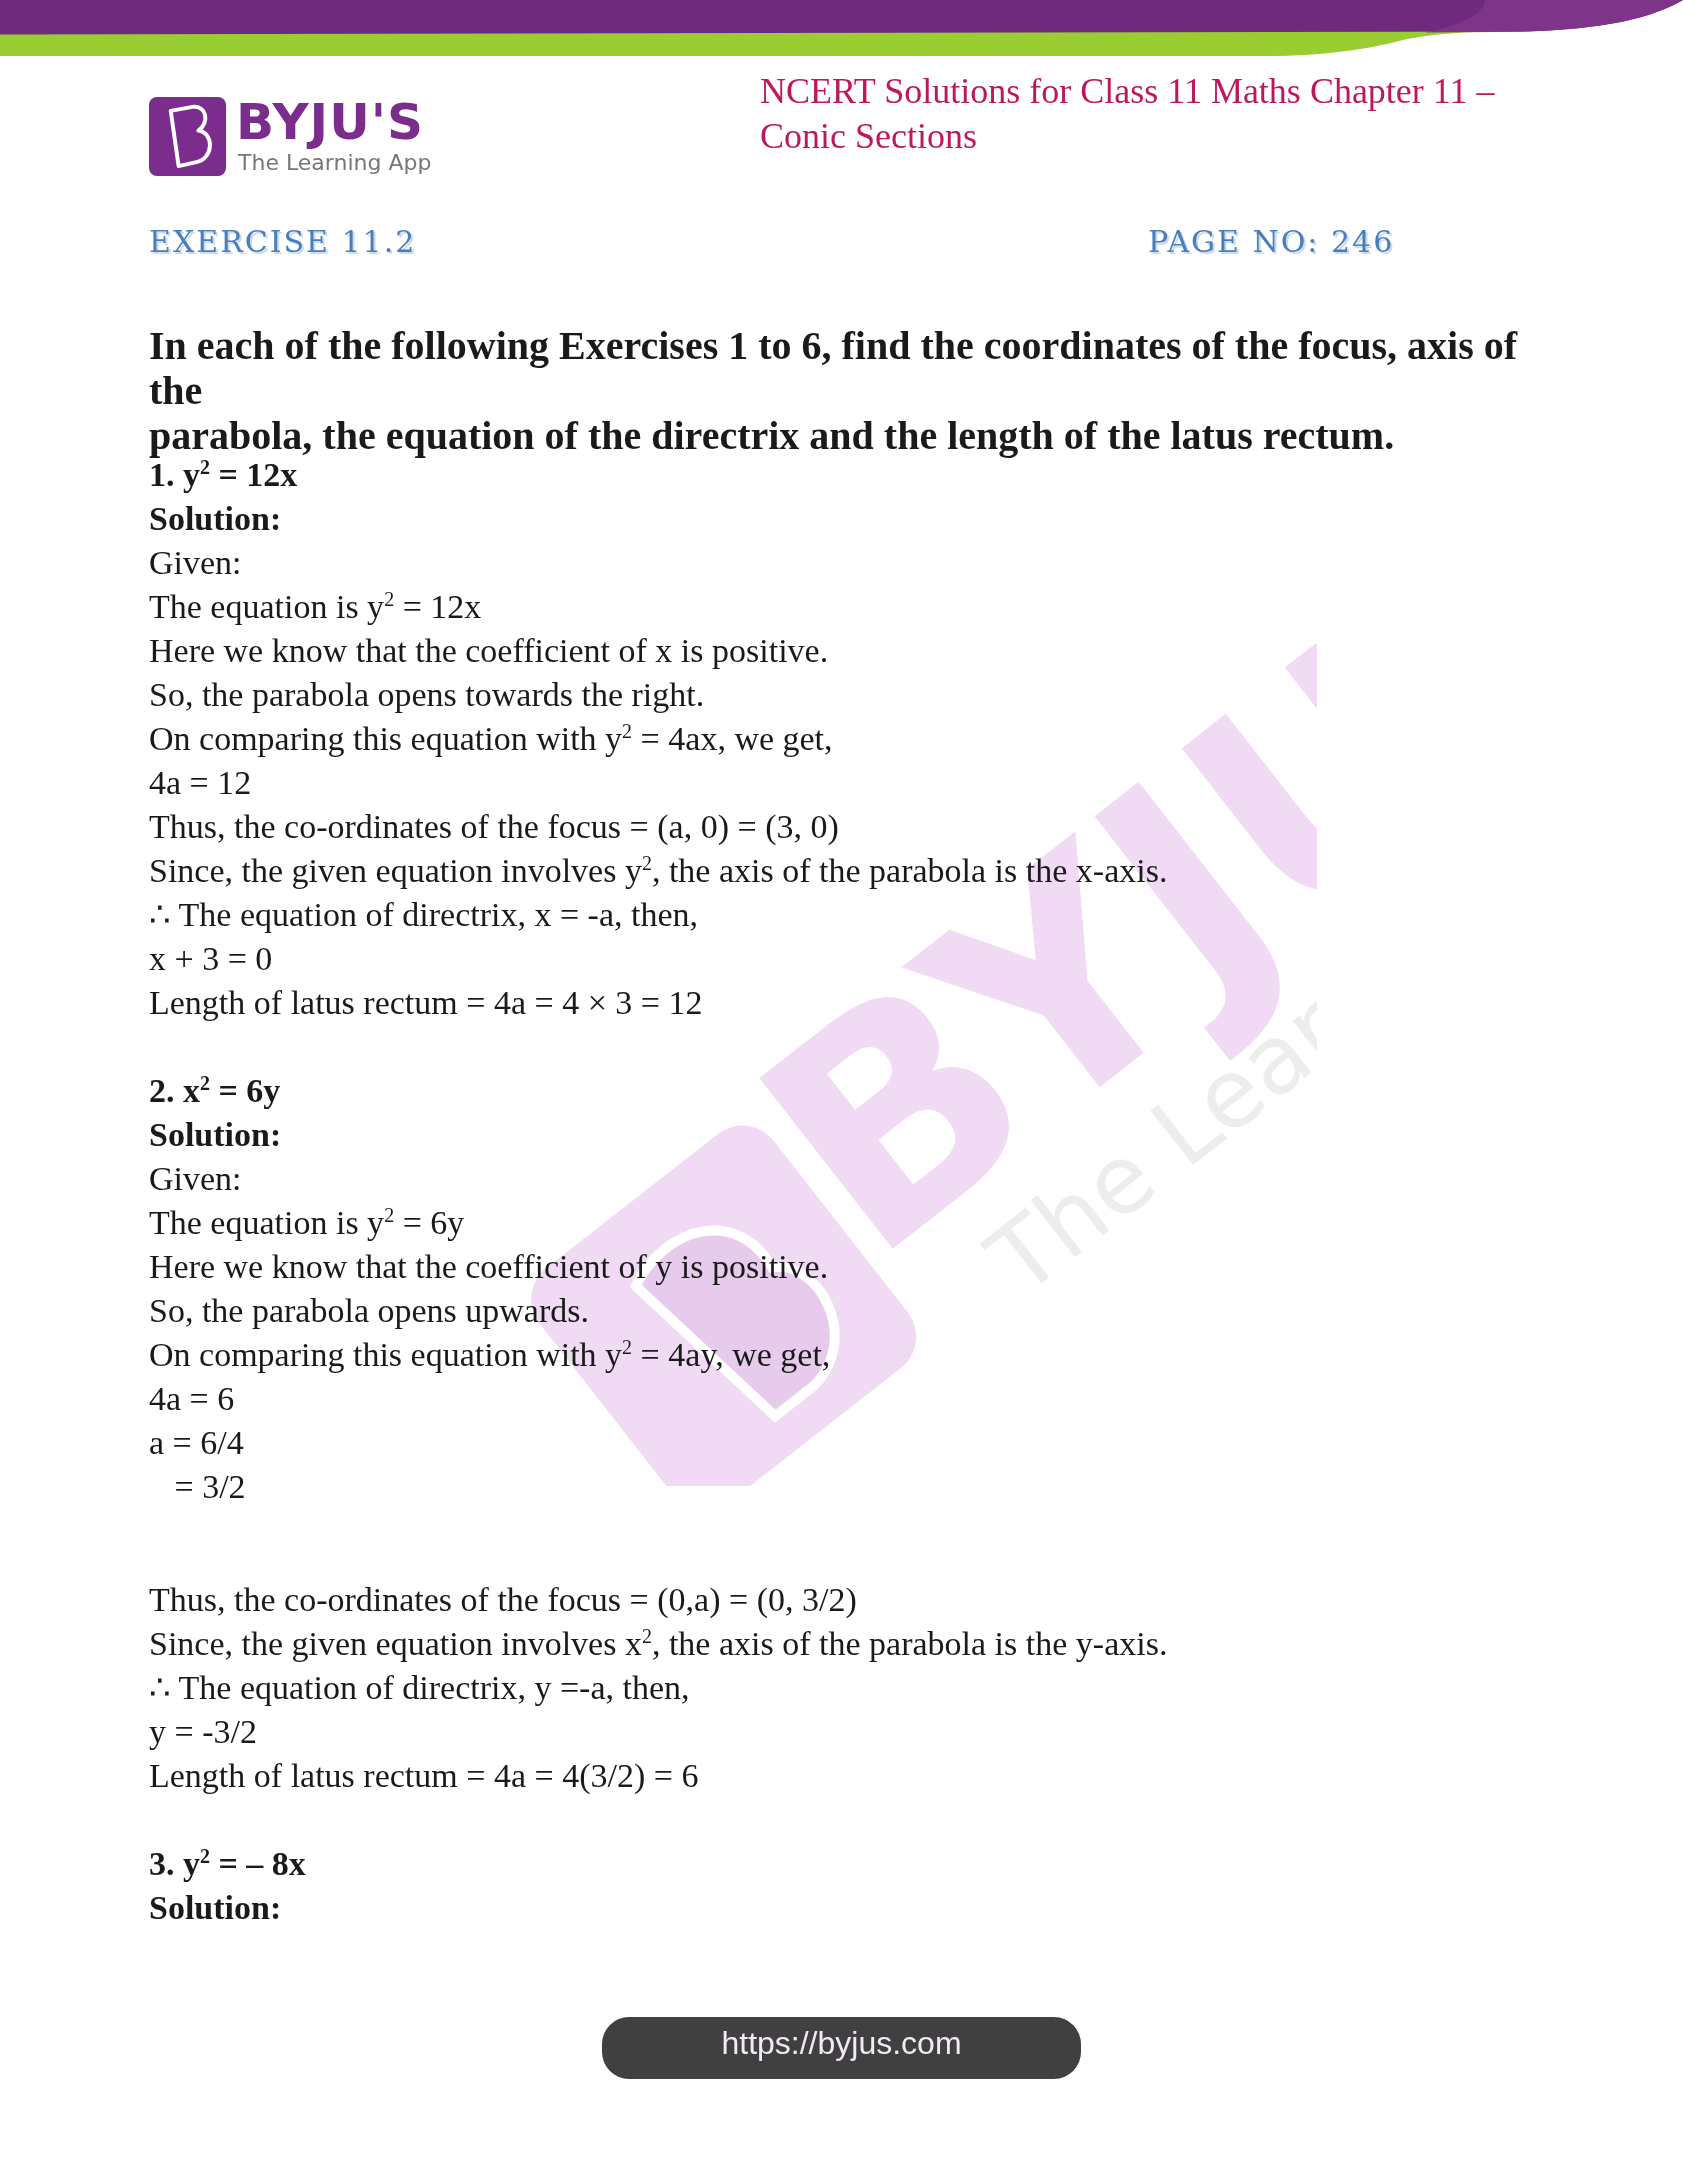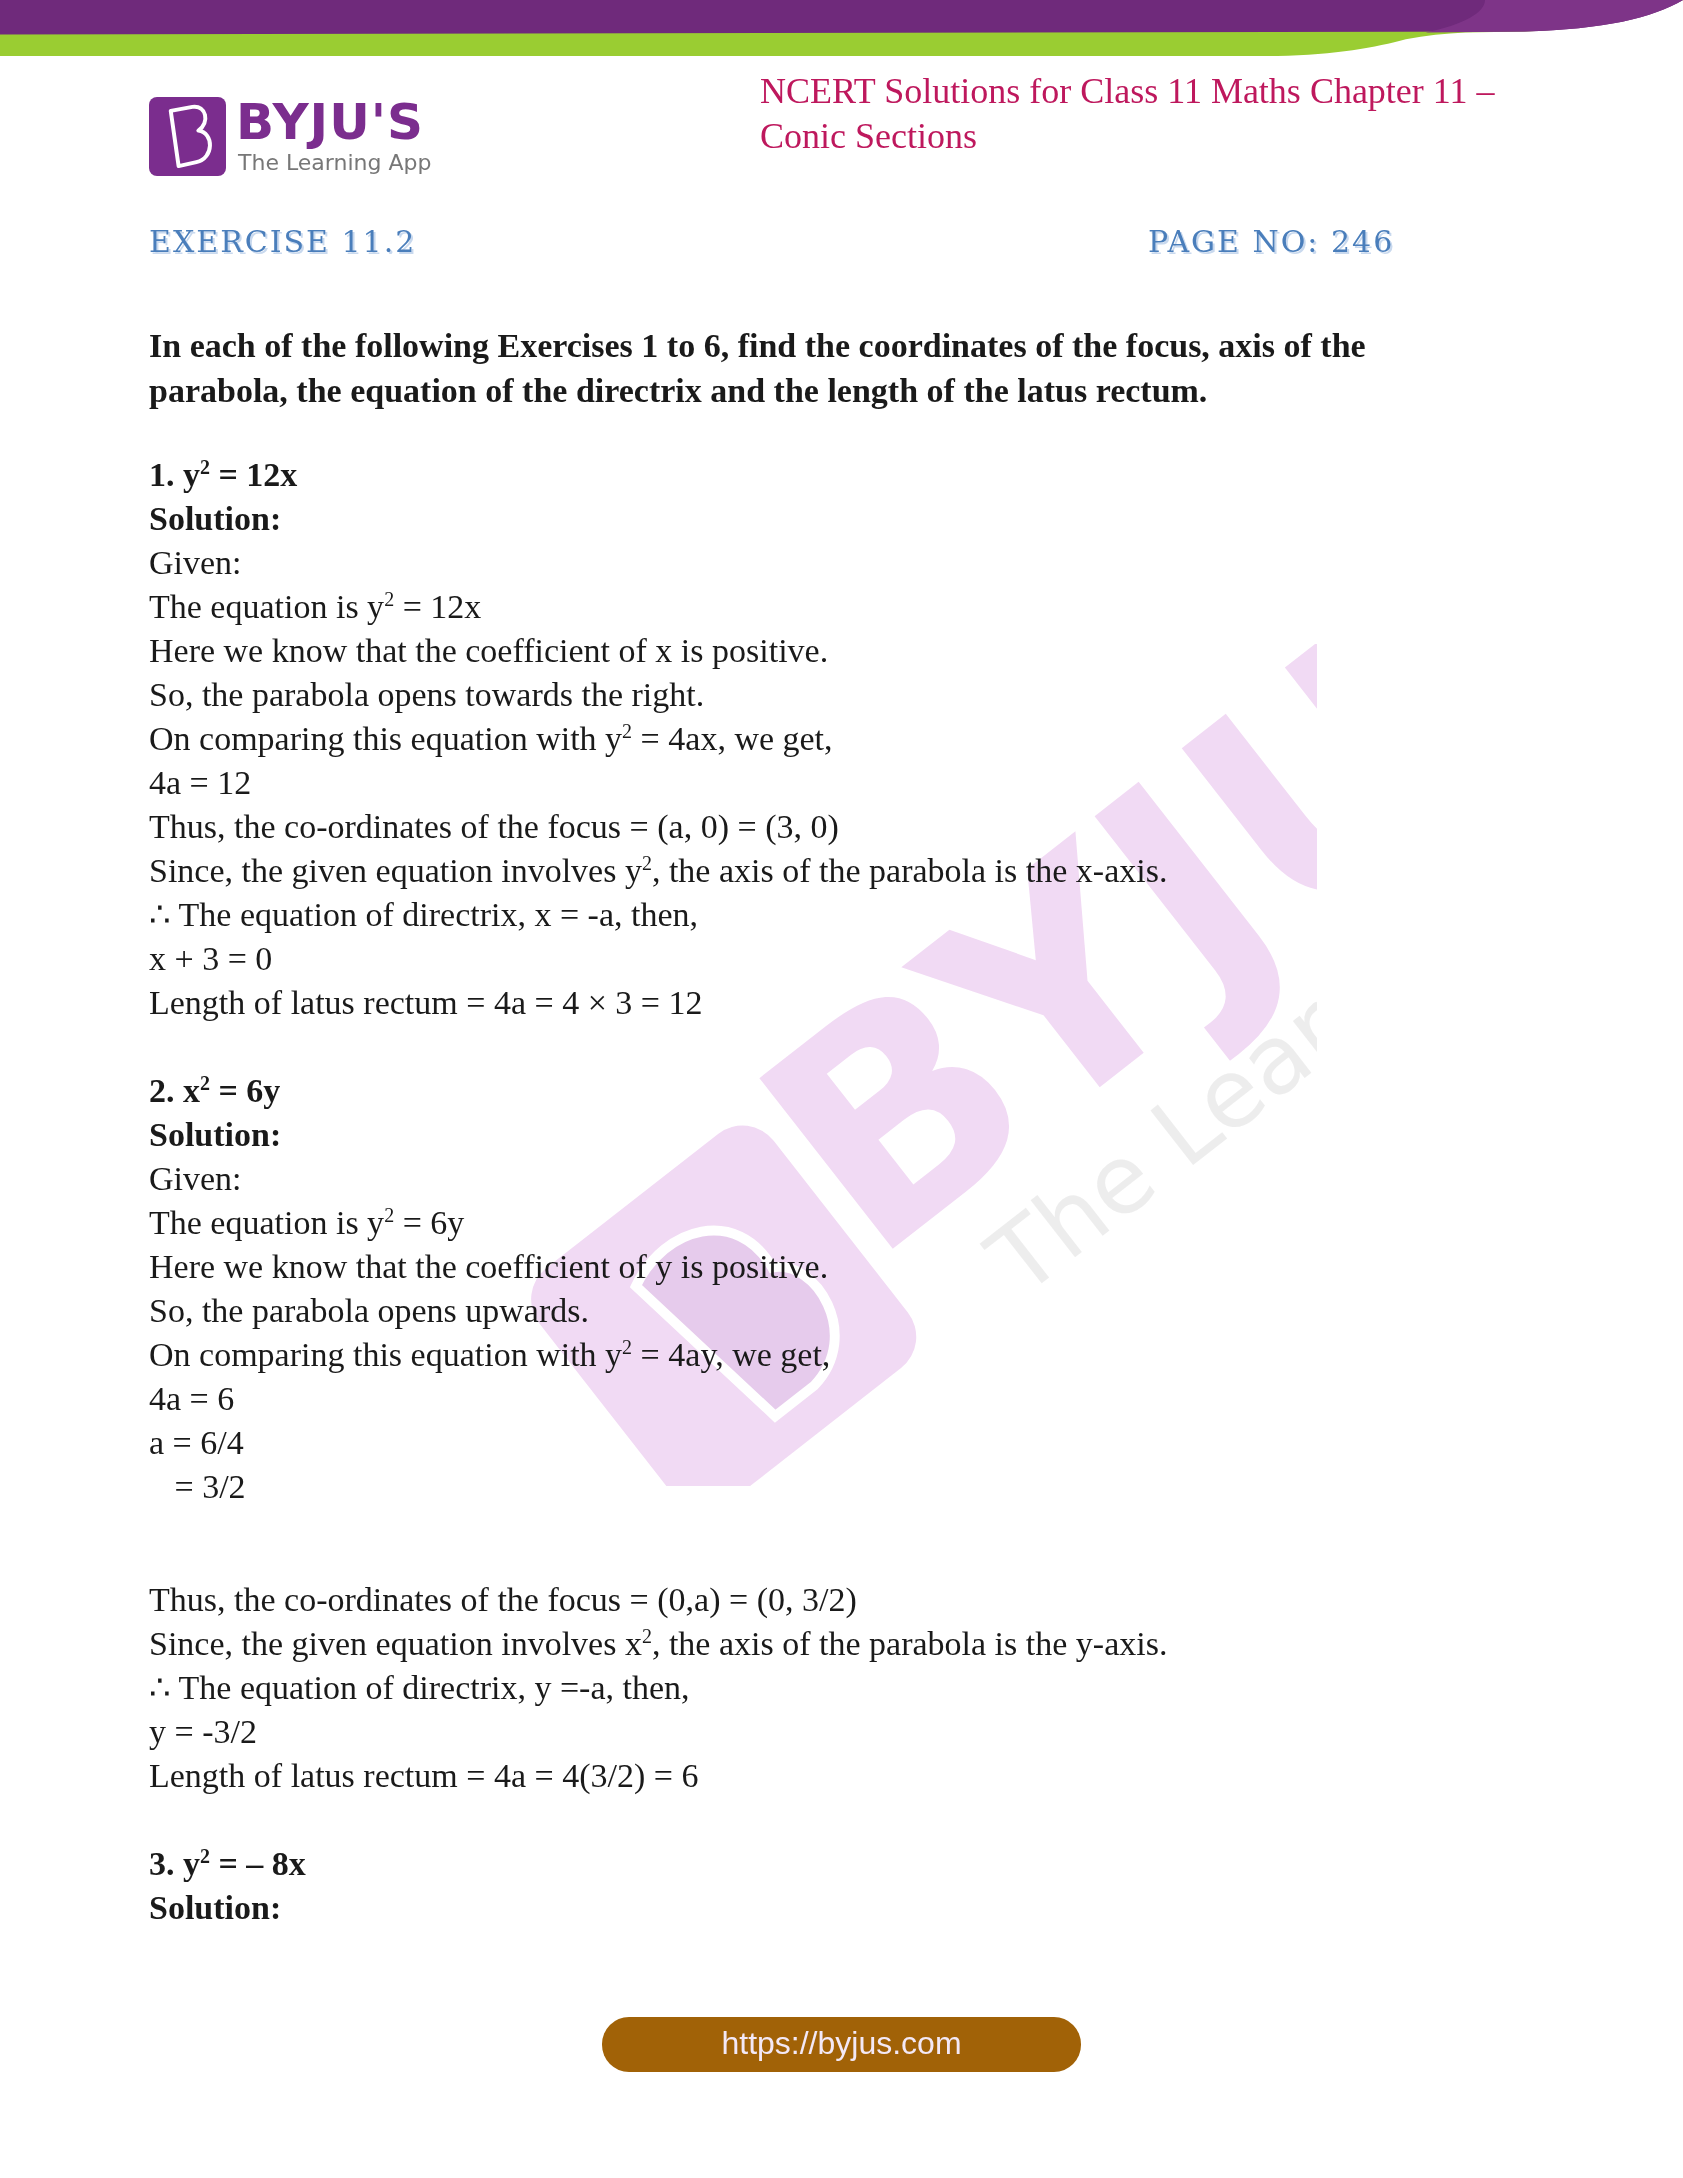--- a/index.html
+++ b/index.html
@@ -32,37 +32,37 @@
   .ex-head {
     position:absolute; top:224px;
     font-family:"DejaVu Serif", serif; font-size:30px; color:#4a7ebb;
     letter-spacing:2px; text-shadow:2px 2px 0 #c9d9ee;
     font-variant:small-caps;
   }
   .ex-left { left:149px; }
   .ex-right { left:1148px; }
   .intro {
     position:absolute; left:149px; top:323px; width:1406px;
-    font-size:34px; line-height:45px; font-weight:bold;
+    font-size:40px; line-height:45px; font-weight:bold;
   }
   .content {
     position:absolute; left:149px; top:453px; width:1406px;
     font-size:34px; line-height:44px;
   }
   .ln { white-space:pre; height:44px; }
   .ln.b { font-weight:bold; }
   .gap { height:44px; }
   sup { font-size:20px; line-height:0; vertical-align:super; }
   .watermark {
     position:absolute; left:376px; top:644px; width:941px; height:842px;
     pointer-events:none; opacity:0.9;
   }
   .footer-pill {
-    position:absolute; left:602px; top:2017px; width:479px; height:55px;
-    background:#a16207; border-radius:27px;
+    position:absolute; left:602px; top:2017px; width:479px; height:62px;
+    background:#404040; border-radius:27px;
     color:#f3e8f6; text-align:center; line-height:53px;
     font-family:"Liberation Sans", sans-serif; font-size:32px;
   }
 </style>
 </head>
 <body>
 
 <svg class="topbar" viewBox="0 0 1700 60" preserveAspectRatio="none">
   <path d="M0 0 H1700 V0 C1660 20 1600 30 1540 32 L1480 33 C1460 34 1440 36 1420 40 C1390 48 1350 56 1290 57 H0 Z" fill="#9acd32"></path>
   <path d="M0 0 H1700 C1670 18 1620 30 1540 32 L0 35 Z" fill="#6f2a7b"></path>

